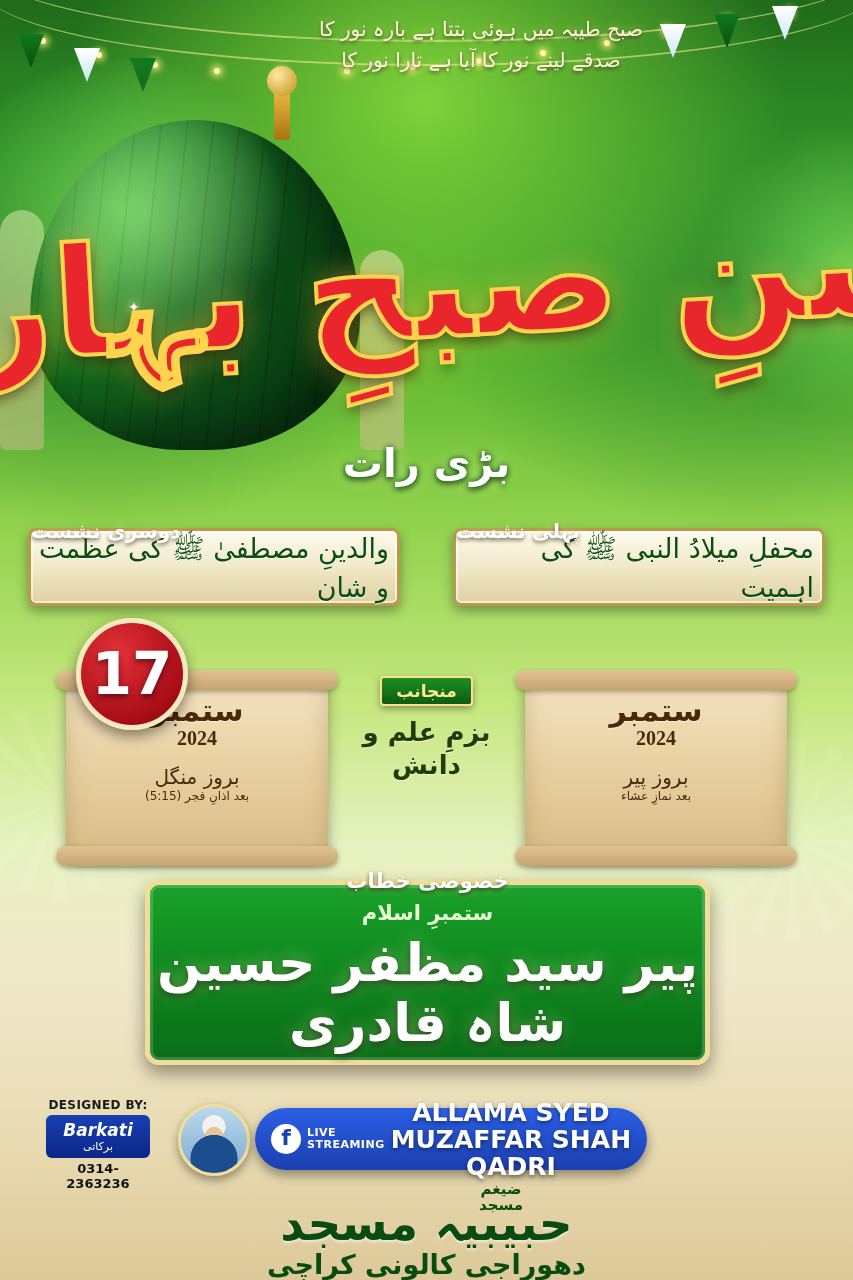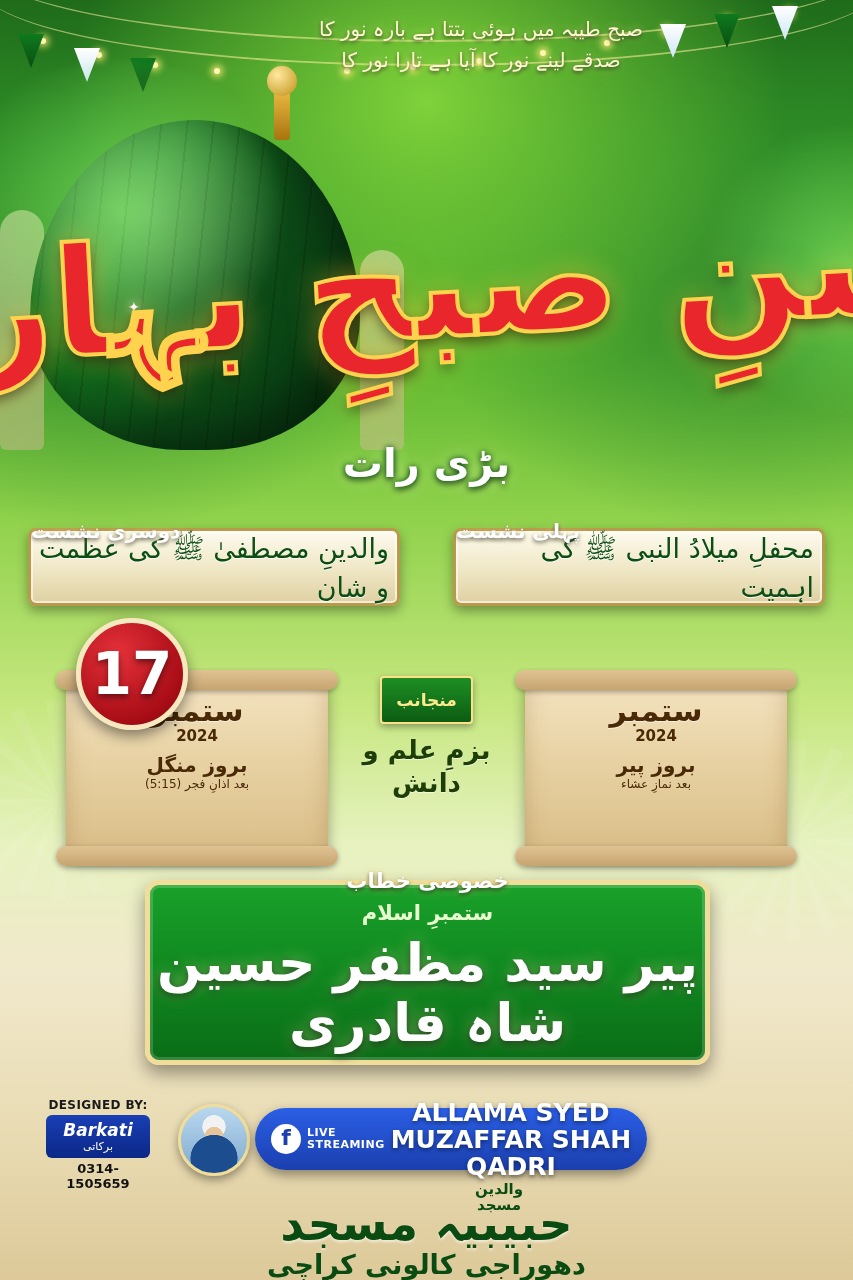--- a/index.html
+++ b/index.html
@@ -173,22 +173,22 @@
   .scroll-right { right: 66px; }
   .scroll-left  { left: 66px; }
   .scroll-body {
     position: absolute; inset: 16px 10px;
     direction: rtl; text-align: center; color: #4a2a06;
   }
   .date-month {
     font-size: 30px; font-weight: bold; line-height: 1.1;
     text-shadow: 0 1px 0 rgba(255,255,255,.5);
   }
-  .date-year { font-size: 15px; font-weight: bold; }
-  .date-day  { font-size: 20px; font-weight: bold; margin-top: 8px; }
+  .date-year { font-size: 20px; font-weight: bold; font-family: Liberation Serif, serif; }
+  .date-day  { font-size: 20px; font-weight: normal; margin-top: 15px; }
   .date-time { font-size: 12px; font-weight: normal; margin-top: 0; }
 
   .date-badge {
     position: absolute; top: -22px; width: 112px; height: 112px; border-radius: 50%;
     background: radial-gradient(circle at 36% 30%, #e5313a 0%, #a80d16 70%, #7d060d 100%);
     border: 5px solid #f6e9c0;
     box-shadow: 0 6px 14px rgba(0,0,0,.45);
     color: #fff; font-size: 58px; font-weight: bold;
     display: flex; align-items: center; justify-content: center;
     text-shadow: 0 3px 6px rgba(0,0,0,.5);
@@ -197,21 +197,21 @@
   .badge-left  { left: 76px; }
 
   .middle-tag {
     position: absolute; left: 50%; transform: translateX(-50%); top: 36px;
     width: 170px; text-align: center; direction: rtl;
   }
   .tag-top {
     display: inline-block;
     background: linear-gradient(180deg, #1d8f23, #0c5c12);
     color: #ffe98f; font-size: 17px; font-weight: bold;
-    padding: 12px 14px; border-radius: 4px;
+    padding: 3px 14px; border-radius: 4px;
     border: 2px solid #ffe08a;
     box-shadow: 0 3px 7px rgba(0,0,0,.35);
   }
   .tag-body {
     margin-top: 10px;
     color: #1d3e06; font-size: 26px; font-weight: bold; line-height: 1.25;
     text-shadow: 0 1px 0 rgba(255,255,255,.6);
   }
 
   
@@ -414,38 +414,38 @@
     <div class="speaker-title">ستمبرِ اسلام</div>
     <div class="speaker-name">پیر سید مظفر حسین شاہ قادری</div>
   </div>
 
   <div class="designer">
     <div class="designed-by">DESIGNED BY:</div>
     <div class="designer-logo">
       <div class="brand">Barkati</div>
       <div class="brand-ur urdu">برکاتی</div>
     </div>
-    <div class="designer-phone">0314-1505659</div>
+    <div class="designer-phone">0314-2363236</div>
   </div>
 
   <div class="speaker-photo"></div>
   <div class="live-bar">
     <div class="fb-icon">f</div>
     <div class="live-pill">
       <div>LIVE</div>
       <div>STREAMING</div>
     </div>
     <div class="live-name">
       <div>ALLAMA SYED</div>
       <div>MUZAFFAR SHAH QADRI</div>
     </div>
   </div>
 
   <div class="venue">
     <div class="venue-badge">
-      <div>والدین</div>
+      <div>ضیغم</div>
       <div>مسجد</div>
     </div>
     <div class="venue-main">حبیبیہ مسجد</div>
     <div class="venue-sub">دھوراجی کالونی کراچی</div>
   </div>
 
 </div>
 
 </body></html>

